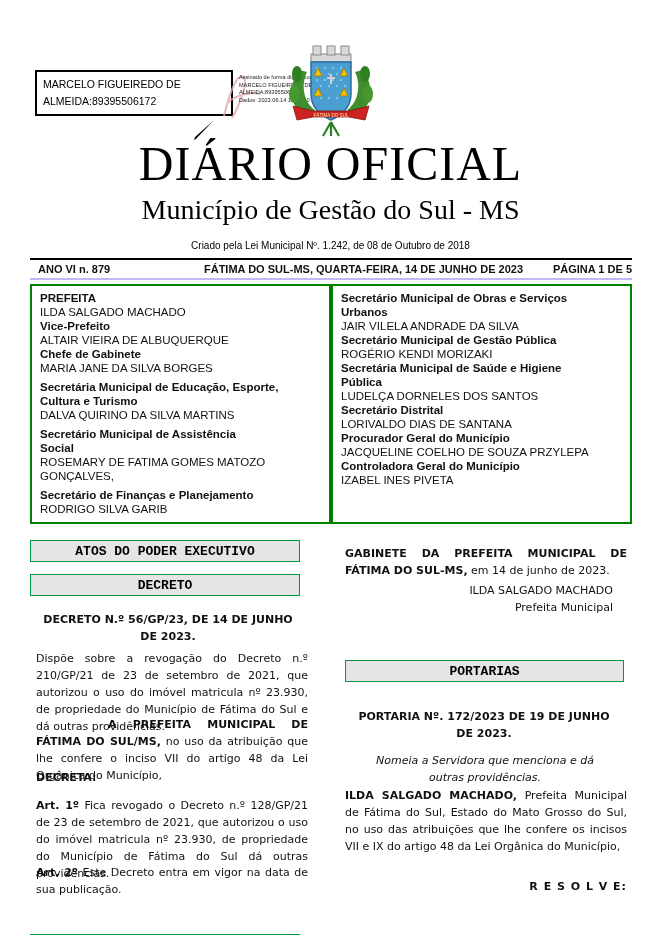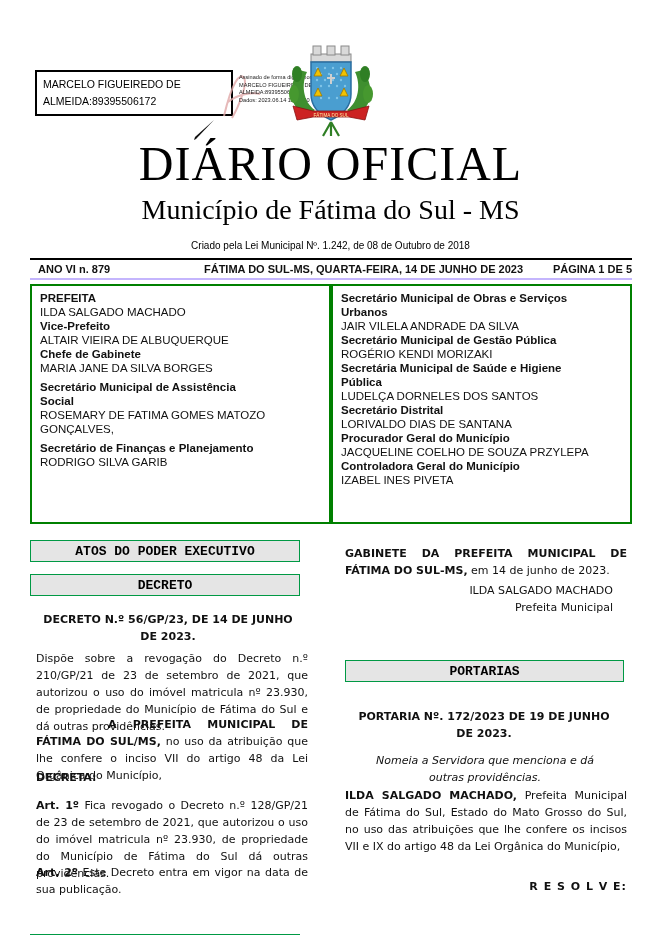--- a/index.html
+++ b/index.html
@@ -157,41 +157,46 @@
     </g>
     <path d="M46,30 v10 M42,34 h8" stroke="#cfcfcf" stroke-width="2" fill="none"></path>
 
     <path d="M8,62 L28,67 L64,67 L84,62 L80,76 L64,73 L28,73 L12,76 Z" fill="#cc2222" stroke="#881111" stroke-width="0.8"></path>
     <text x="46" y="72.5" text-anchor="middle" font-size="4.6" fill="#ffe9a0" font-family="Liberation Sans, sans-serif">FÁTIMA DO SUL</text>
 
     <path d="M46,78 l-8,14 M46,78 l8,14 M46,78 v14" stroke="#2f7f24" stroke-width="2.2" fill="none"></path>
   </svg>
 
   <div class="title">DIÁRIO OFICIAL</div>
-  <div class="subtitle">Município de Fátima do Sul - MS</div>
+  <div class="subtitle">Município de Gestão do Sul - MS</div>
   <div class="law">Criado pela Lei Municipal Nº. 1.242, de 08 de Outubro de 2018</div>
 
   <div class="infobar">
     <span class="c-left">ANO VI n. 879</span>
     <span class="c-mid">FÁTIMA DO SUL-MS, QUARTA-FEIRA, 14 DE JUNHO DE 2023</span>
     <span class="c-right">PÁGINA 1 DE 5</span>
   </div>
 
   <div class="obox" style="left:30px">
     <div class="grp">
       <div class="role">PREFEITA</div>
       <div class="nm">ILDA SALGADO MACHADO</div>
     </div>
     <div class="grp">
       <div class="role">Vice-Prefeito</div>
       <div class="nm">ALTAIR VIEIRA DE ALBUQUERQUE</div>
     </div>
     <div class="grp">
       <div class="role">Chefe de Gabinete</div>
       <div class="nm">MARIA JANE DA SILVA BORGES</div>
+    </div>
+    <div class="grp sp">
+      <div class="role">Secretária Municipal de Educação, Esporte,
+Cultura e Turismo</div>
+      <div class="nm">DALVA QUIRINO DA SILVA MARTINS</div>
     </div>
     <div class="grp sp">
       <div class="role">Secretário Municipal de Assistência
 Social</div>
       <div class="nm">ROSEMARY DE FATIMA GOMES MATOZO
 GONÇALVES,</div>
     </div>
     <div class="grp sp">
       <div class="role">Secretário de Finanças e Planejamento</div>
       <div class="nm">RODRIGO SILVA GARIB</div>

